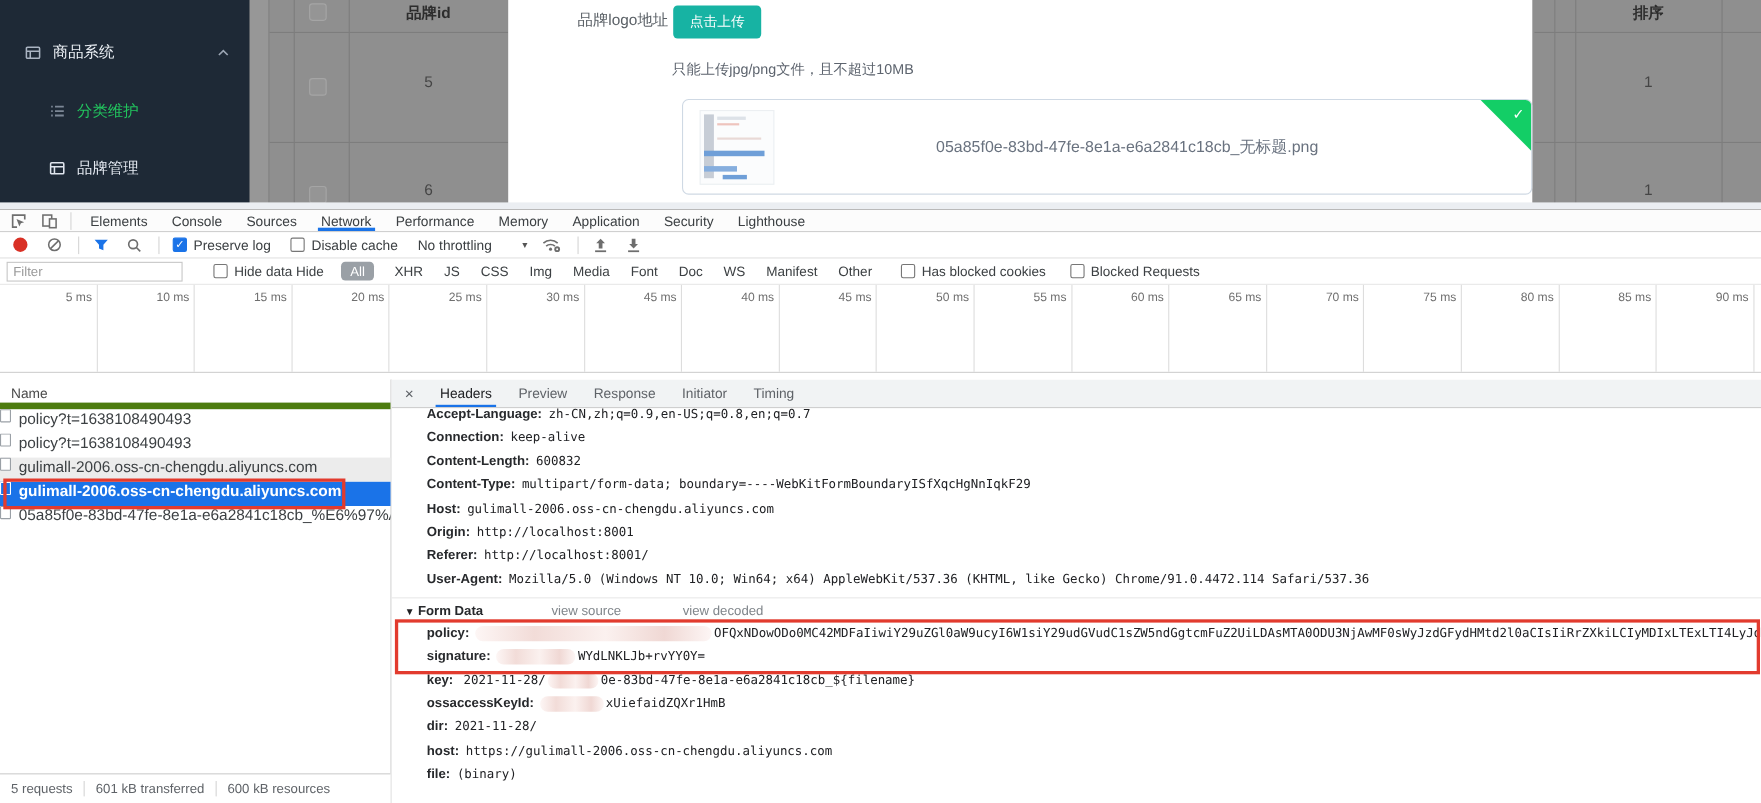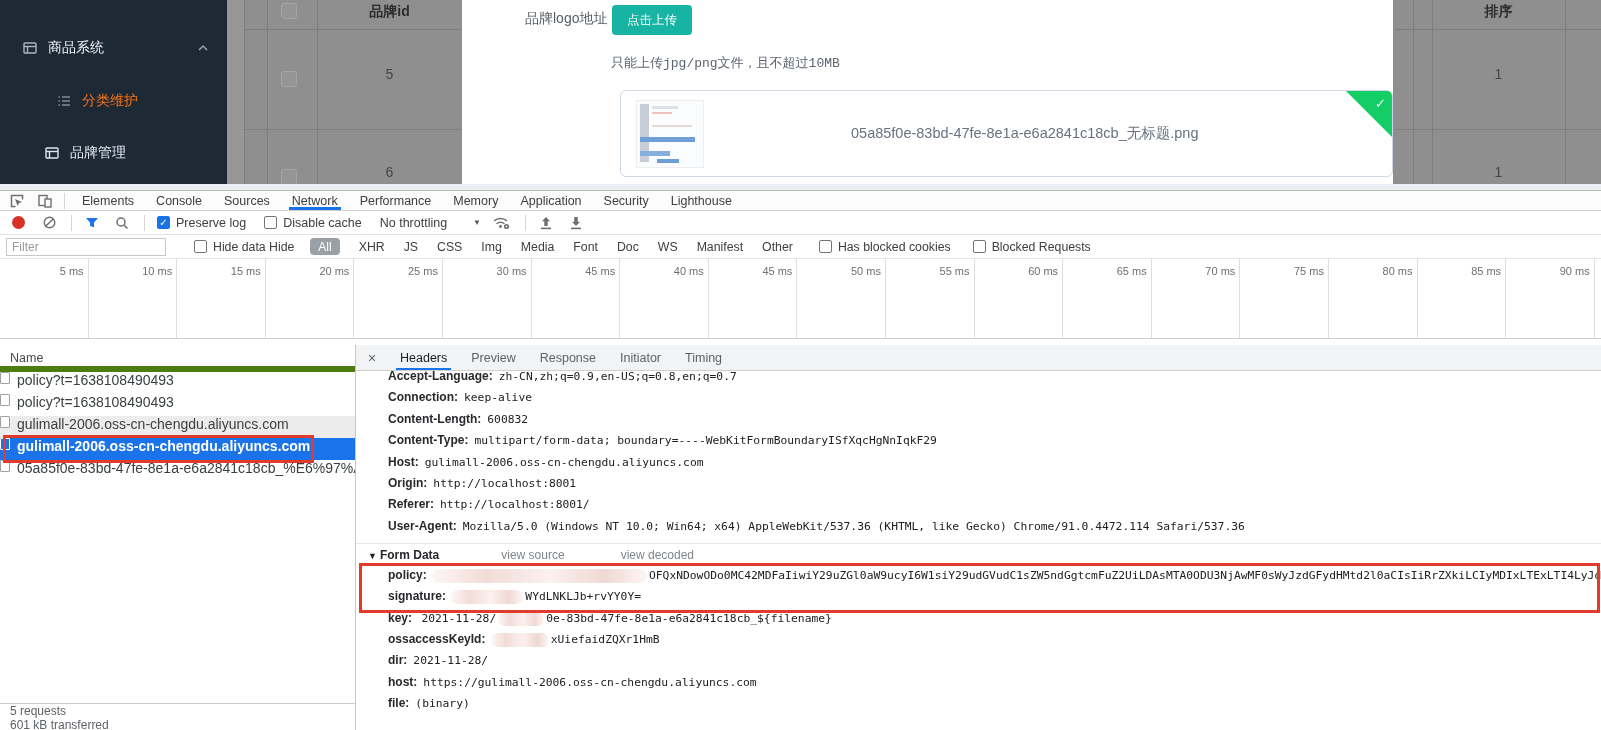--- a/index.html
+++ b/index.html
@@ -5,41 +5,41 @@
   * { box-sizing: border-box; margin: 0; padding: 0; }
   body { margin:0; background:#fff; }
   .screen { position:relative; width:1601px; height:730px; overflow:hidden;
             font-family:"Liberation Sans","DejaVu Sans",sans-serif; background:#fff; }
 
   
   .webpage { position:absolute; left:0; top:0; width:1601px; height:190px; background:#8f8f8f; }
   .sidebar { position:absolute; left:0; top:0; width:227px; height:190px; background:#1e2936; }
   .menu-row { position:absolute; left:0; width:100%; display:flex; align-items:center; font-size:14px; }
   .menu-root { top:34px; height:28px; padding:0 18px 0 22px; color:#eef2f7; }
-  .menu-sub1 { top:88px; height:26px; padding-left:44px; color:#f97316;margin-left:12px; }
+  .menu-sub1 { top:88px; height:26px; padding-left:44px; color:#22c55e; }
   .menu-sub2 { top:140px; height:26px; padding-left:44px; color:#e4e9f1; }
   .menu-row svg.mi { width:16px; height:16px; margin-right:10px; flex:0 0 auto; }
   .menu-row .chev { margin-left:auto; width:12px; height:8px; }
 
   .page-gap { position:absolute; left:227px; top:0; width:18px; height:190px; background:#979797; border-right:1px solid #7e7e7e; }
 
   .tbl-left { position:absolute; left:245px; top:0; width:217px; height:190px; }
   .tbl-right { position:absolute; left:1395px; top:0; width:206px; height:190px; }
   .vline { position:absolute; top:0; width:1px; height:190px; background:#7d7d7d; }
   .hline-t { position:absolute; left:0; width:100%; height:1px; background:#7d7d7d; }
   .gcb { position:absolute; width:16px; height:16px; border:1px solid #a5a5a5; border-radius:3px; background:#959595; }
   .tcell { position:absolute; text-align:center; color:#454545; font-size:14px; }
   .thead { font-weight:700; color:#2d2d2d; }
 
   .dialog { position:absolute; left:462px; top:0; width:931px; height:190px; background:#fff; }
   .dlg-label { position:absolute; left:63px; top:10px; font-size:14px; color:#5a6066; }
   .upload-btn { position:absolute; left:150px; top:5px; height:30px; padding:0 15px; border:none;
                 background:#17b3a3; color:#fff; font-size:12.5px; border-radius:4px; cursor:pointer;
                 font-family:inherit; }
-  .dlg-hint { position:absolute; left:149px; top:54px; font-size:13px; color:#5d646e;font-family:Liberation Mono, monospace; }
+  .dlg-hint { position:absolute; left:149px; top:54px; font-size:13px; color:#5d646e; }
   .file-card { position:absolute; left:158px; top:90px; width:773px; height:87px; background:#fff;
                border:1px solid #cfd9e4; border-radius:6px; overflow:hidden; }
   .thumb { position:absolute; left:15px; top:9px; width:68px; height:68px; background:#fbfcfd; border:1px solid #eceff2; }
   .thumb .t-col  { position:absolute; left:3px;  top:3px;  width:9px;  height:58px; background:#c7cdd6; }
   .thumb .t-l1   { position:absolute; left:15px; top:5px;  width:26px; height:3px;  background:#dde2e8; }
   .thumb .t-l2   { position:absolute; left:15px; top:11px; width:20px; height:2px;  background:#eec4bd; }
   .thumb .t-l3   { position:absolute; left:15px; top:24px; width:40px; height:2px;  background:#e9d9d6; }
   .thumb .t-bar1 { position:absolute; left:3px;  top:36px; width:55px; height:5px;  background:#6f9fd8; }
   .thumb .t-bar2 { position:absolute; left:3px;  top:50px; width:30px; height:5px;  background:#86aede; }
   .thumb .t-bar3 { position:absolute; left:20px; top:58px; width:22px; height:4px;  background:#6f9fd8; }
@@ -83,21 +83,21 @@
   .req-panel { position:relative; width:356px; border-right:1px solid #c9c9c9; display:flex; flex-direction:column; background:#fff; }
   .req-head { height:27px; line-height:26px; padding-left:10px; font-size:12.5px; color:#4a4a4a; border-bottom:6px solid #4d7c0f; }
   .req-row { height:22px; display:flex; align-items:flex-start; padding-left:0; font-size:14px; color:#3c4043;
              white-space:nowrap; overflow:hidden; cursor:pointer; }
   .req-row.striped { background:#ececec; }
   .req-row.selected { background:#1a73e8; color:#fff; }
   .doc-ico { width:10px; height:12px; border:1px solid #9aa0a6; border-radius:1px; background:#fff; margin-right:7px; flex:0 0 auto; }
   .req-row.selected .doc-ico { border-color:#fff; background:transparent; }
   .anno-box-1 { position:absolute; left:3px; top:90px; width:311px; height:28px; border:3px solid #e23b2e; pointer-events:none; z-index:5; }
   .req-status { position:absolute; left:0; right:0; bottom:0; height:27px; border-top:1px solid #ccc; background:#fff;
-                display:flex; font-size:12px; color:#5f6368;flex-direction:column; }
+                display:flex; align-items:center; font-size:12px; color:#5f6368; }
   .req-status .st { padding:0 10px; }
   .st-sep { width:1px; height:14px; background:#d5d5d5; }
 
   .detail-panel { position:relative; flex:1; display:flex; flex-direction:column; overflow:hidden; background:#fff; }
   .det-tabs { height:26px; background:#f1f3f4; border-bottom:1px solid #cfcfcf; display:flex; align-items:center;
               font-size:12.5px; color:#5f6368; flex:0 0 auto; }
   .det-close { width:32px; text-align:center; font-size:14px; cursor:pointer; }
   .det-tab { height:100%; display:flex; align-items:center; padding:0 12px; position:relative; cursor:pointer; }
   .det-tab.active { color:#202124; }
   .det-tab.active::after { content:""; position:absolute; left:8px; right:8px; bottom:0; height:2px; background:#1a73e8; }

